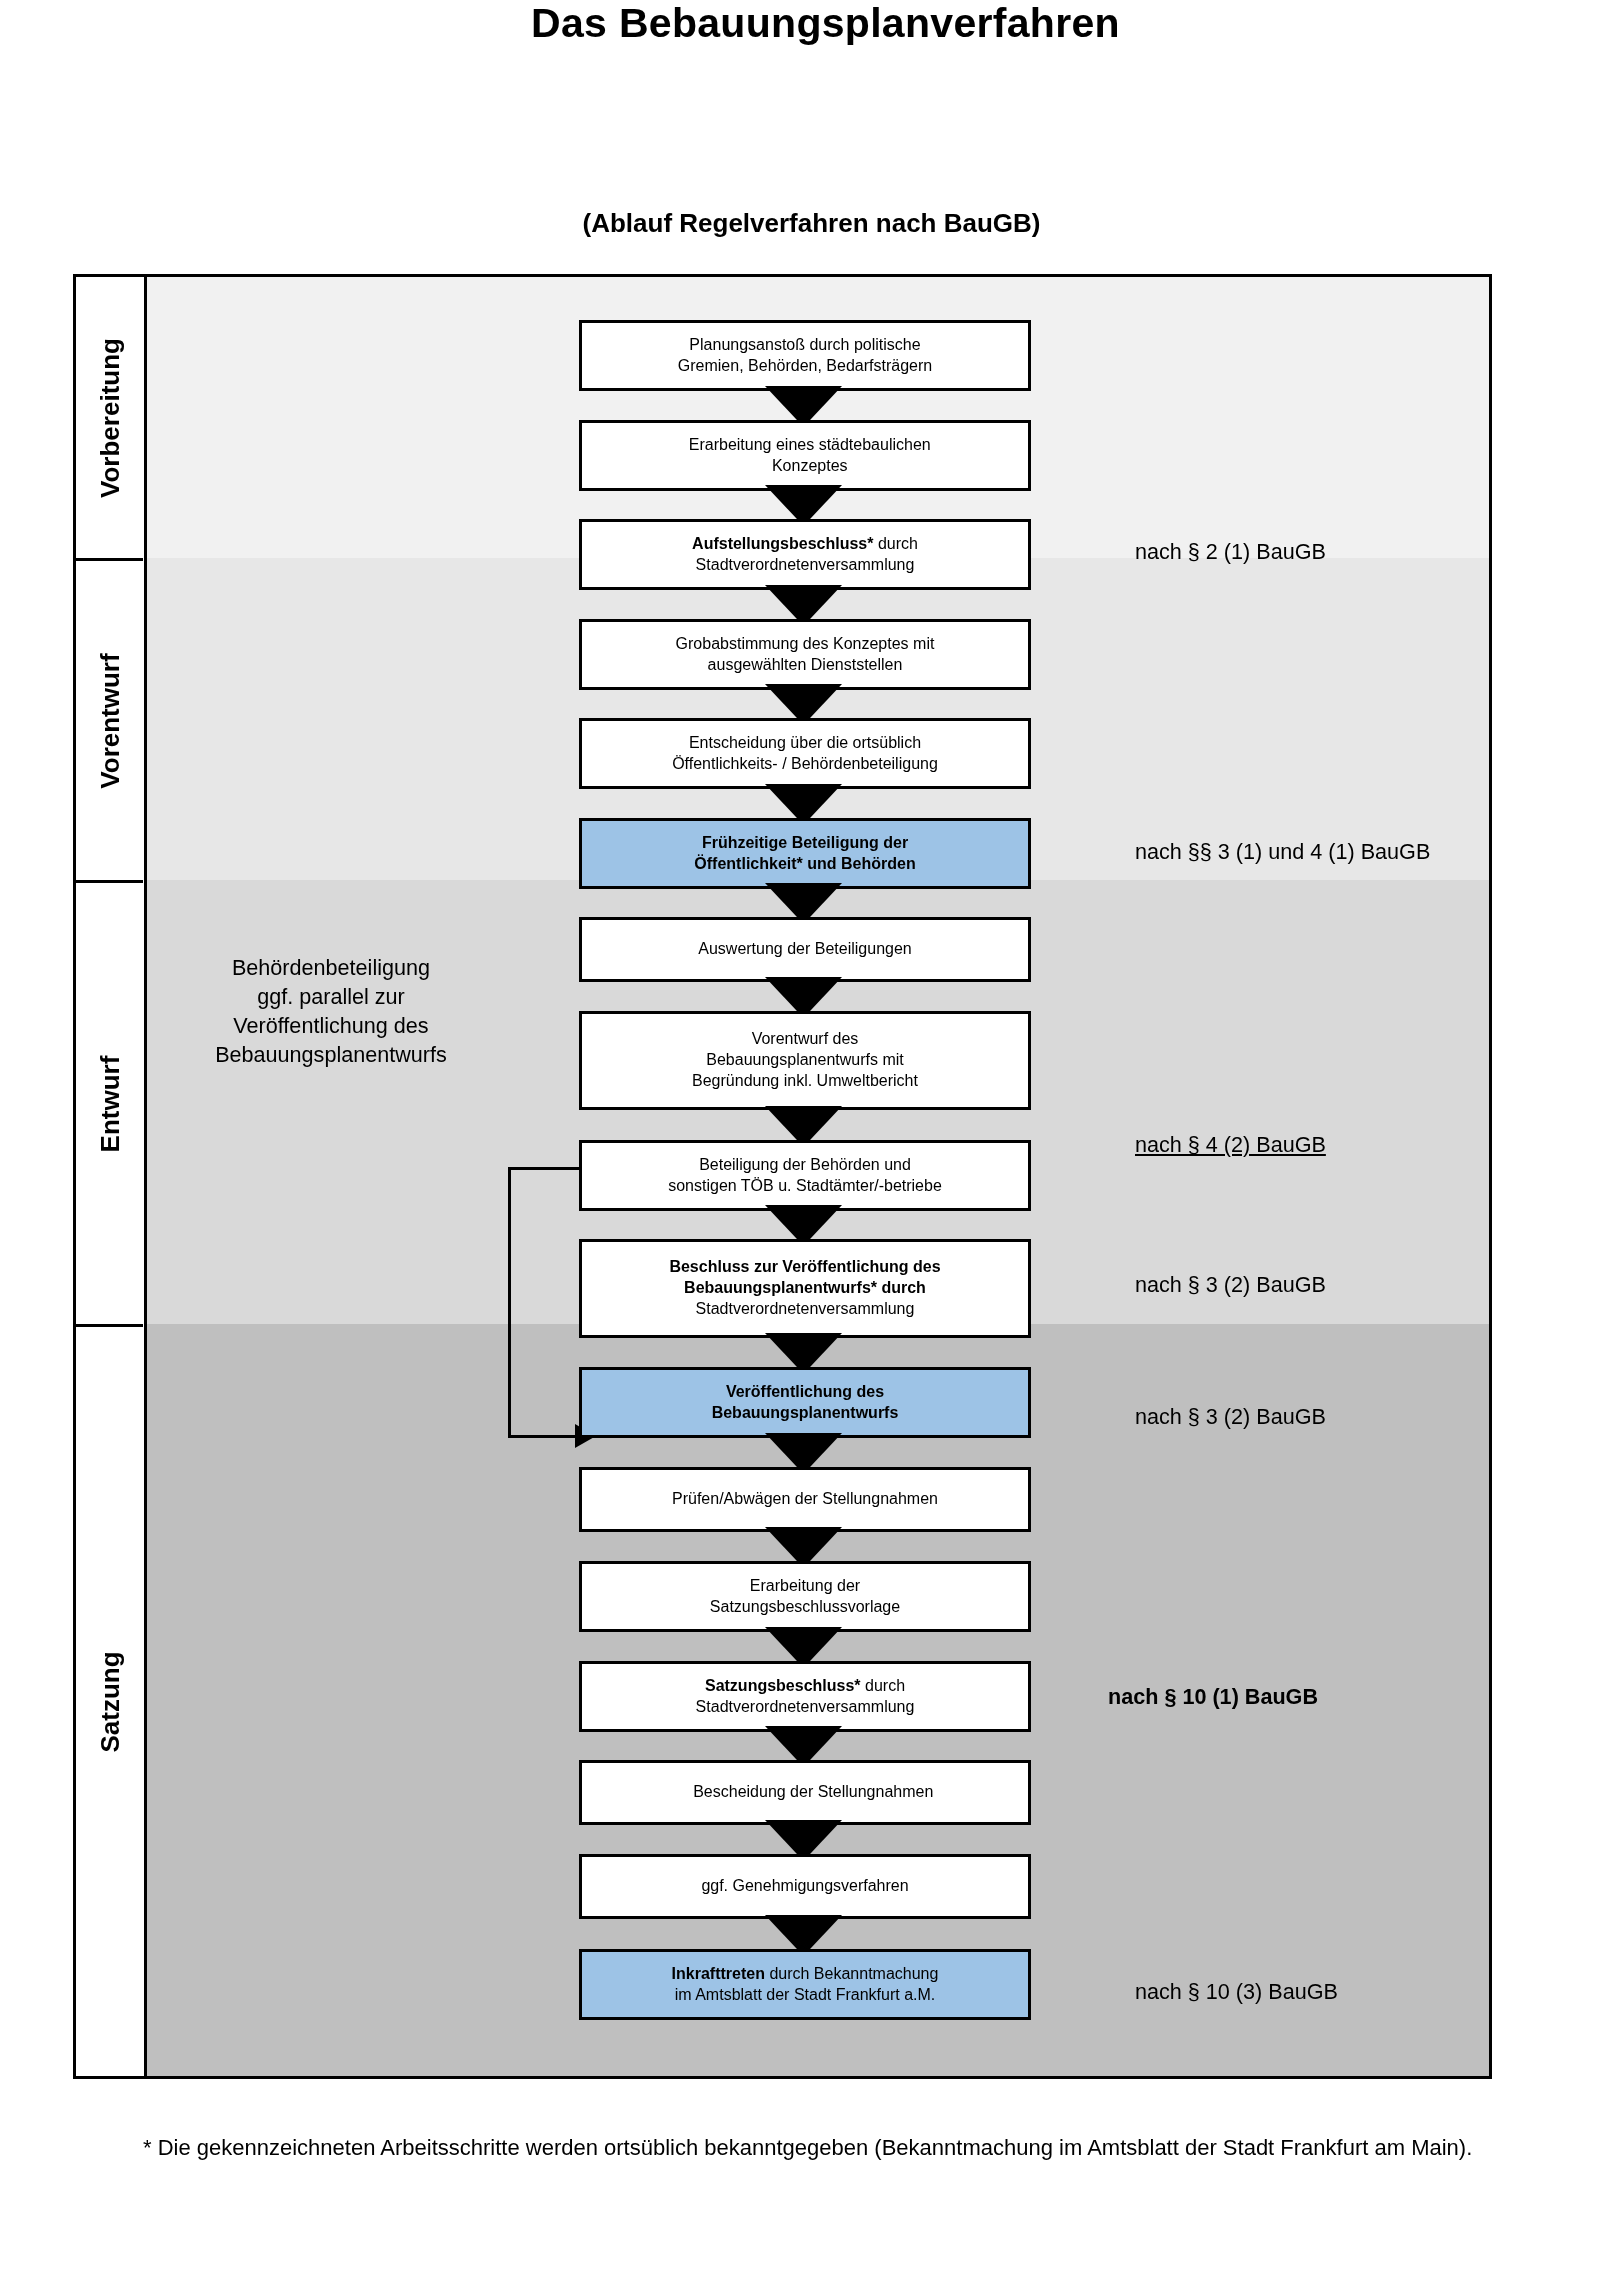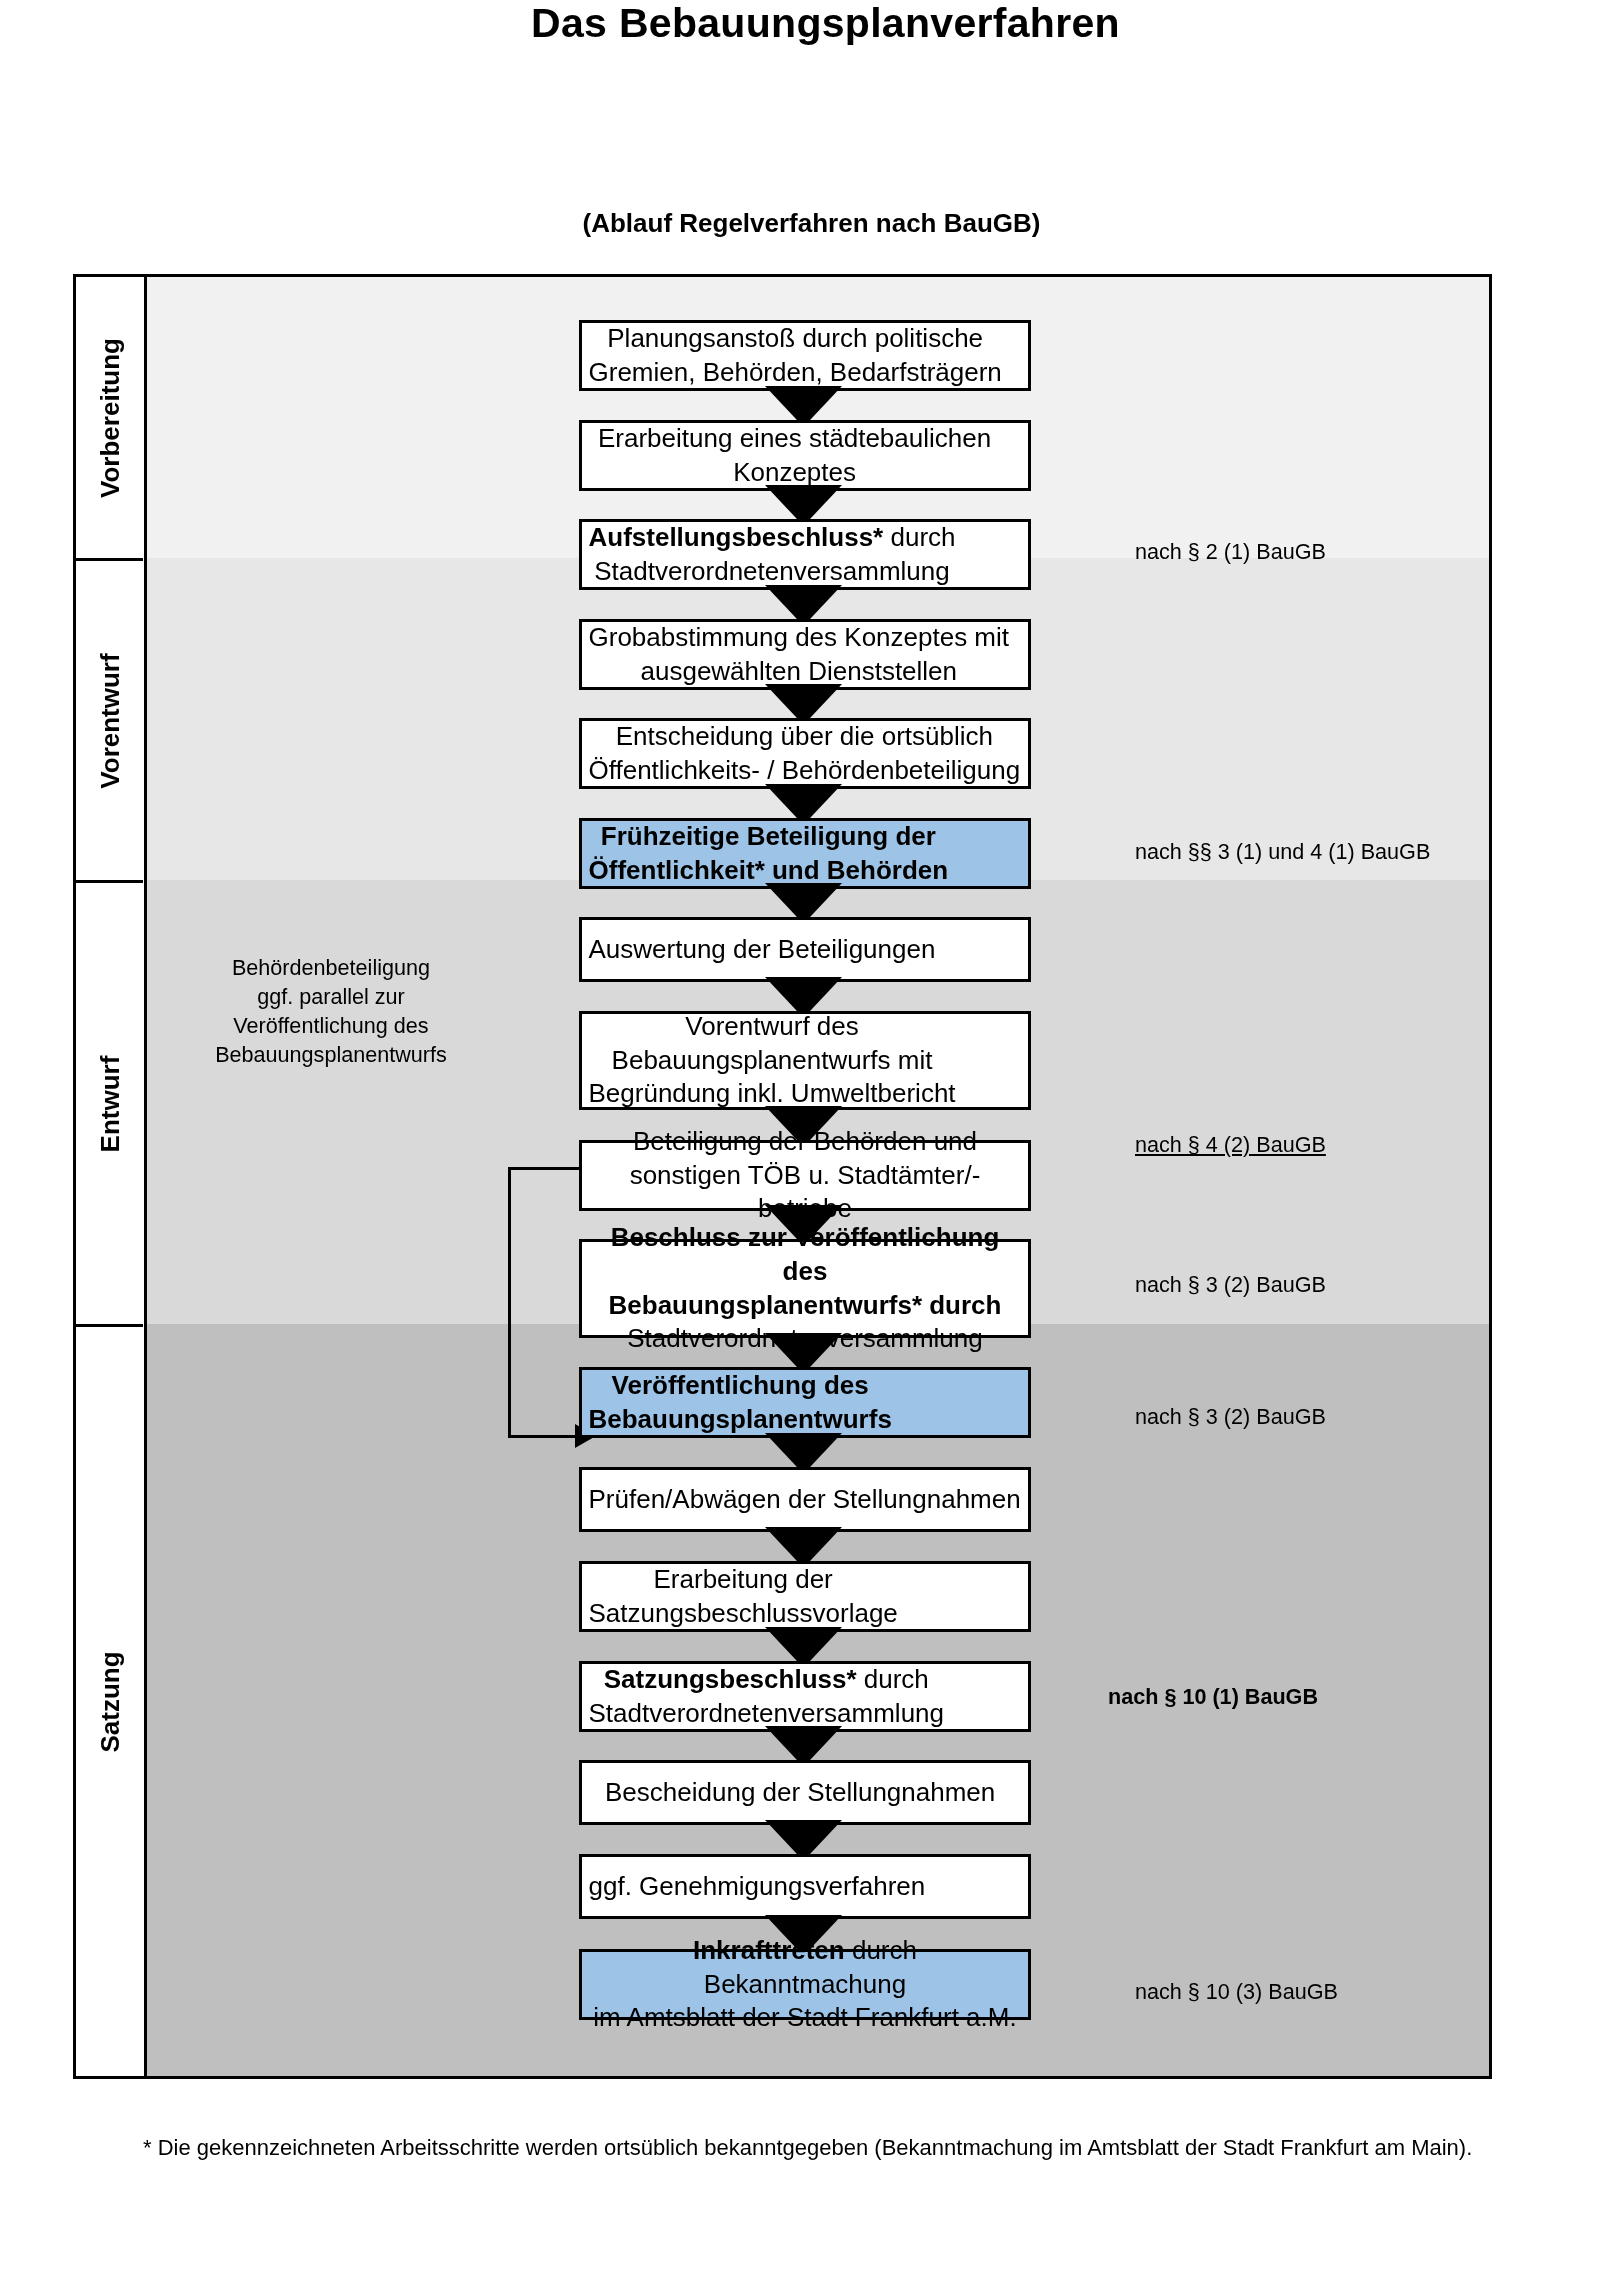--- a/index.html
+++ b/index.html
@@ -24,22 +24,22 @@
   .phase-div{position:absolute;left:0;width:67px;height:2.6px;background:#000;}
   .phase-label{position:absolute;left:50%;top:50%;
                transform:translate(-50%,-50%) rotate(-90deg);
                white-space:nowrap;font-size:26px;font-weight:bold;}
 
   
   .band{position:absolute;left:71px;right:0;box-sizing:border-box;}
 
   
   .pbox{position:absolute;border:3.3px solid #000;box-sizing:border-box;
-        background:#fff;display:flex;align-items:center;
-        text-align:center;font-size:26px;line-height:1.30;padding:2.6px 6.5px;}
+        background:#fff;display:flex;align-items:center;justify-content:center;
+        text-align:center;font-size:16px;line-height:1.30;padding:2.6px 6.5px;}
   .pbox.blue{background:#9dc3e6;font-weight:bold;}
   .pbox b{font-weight:bold;}
 
   
   .darrow{position:absolute;width:77px;height:41px;
           background:#000;
           clip-path:polygon(0 0,100% 0,50% 100%);}
 
   
   .note{position:absolute;font-size:21.6px;white-space:nowrap;}

